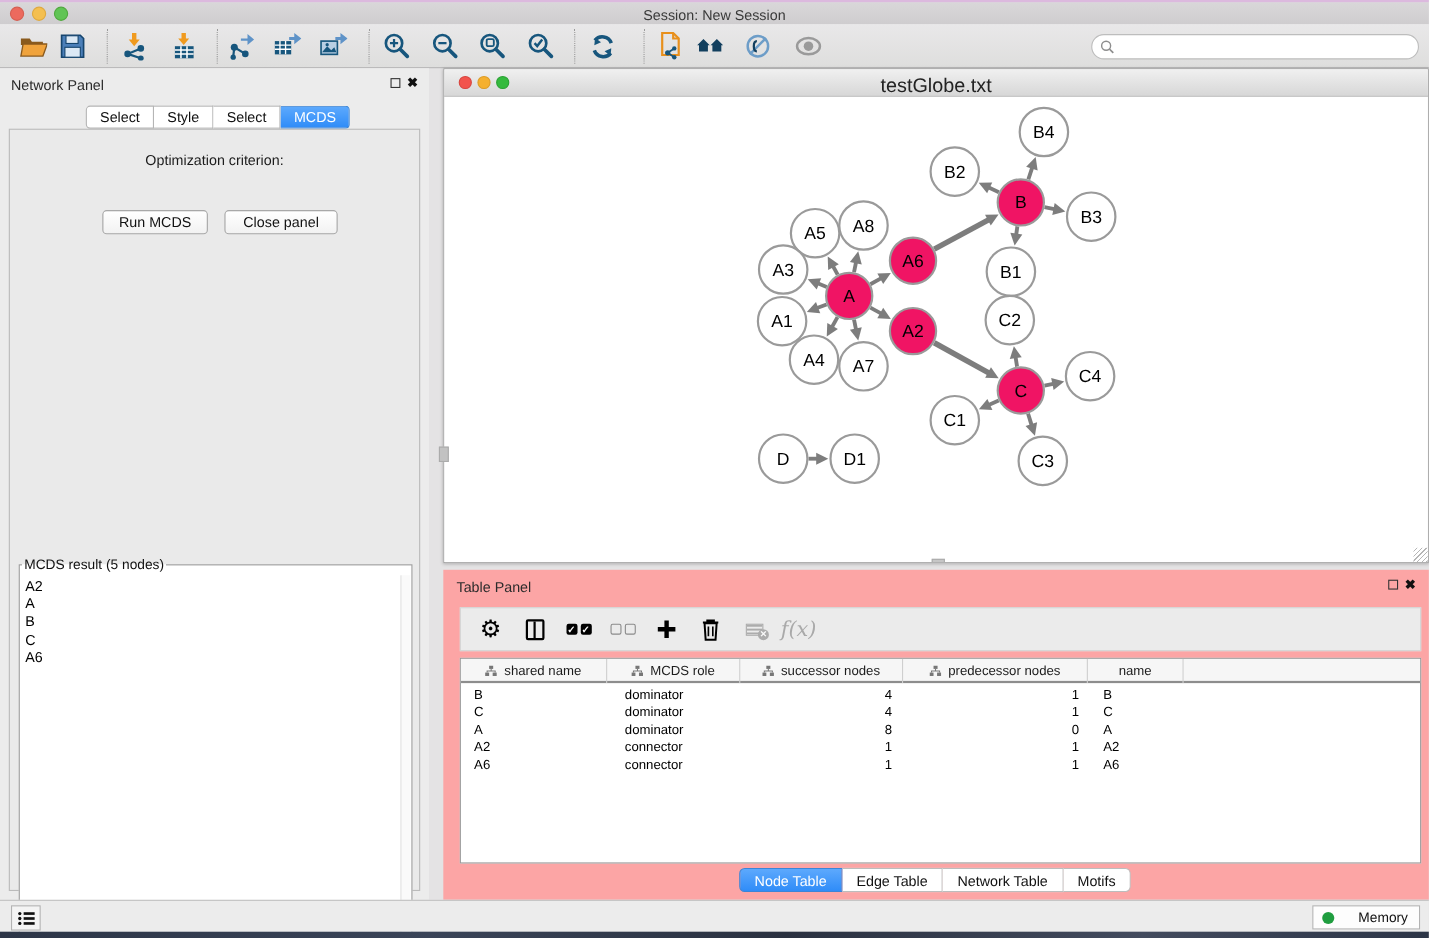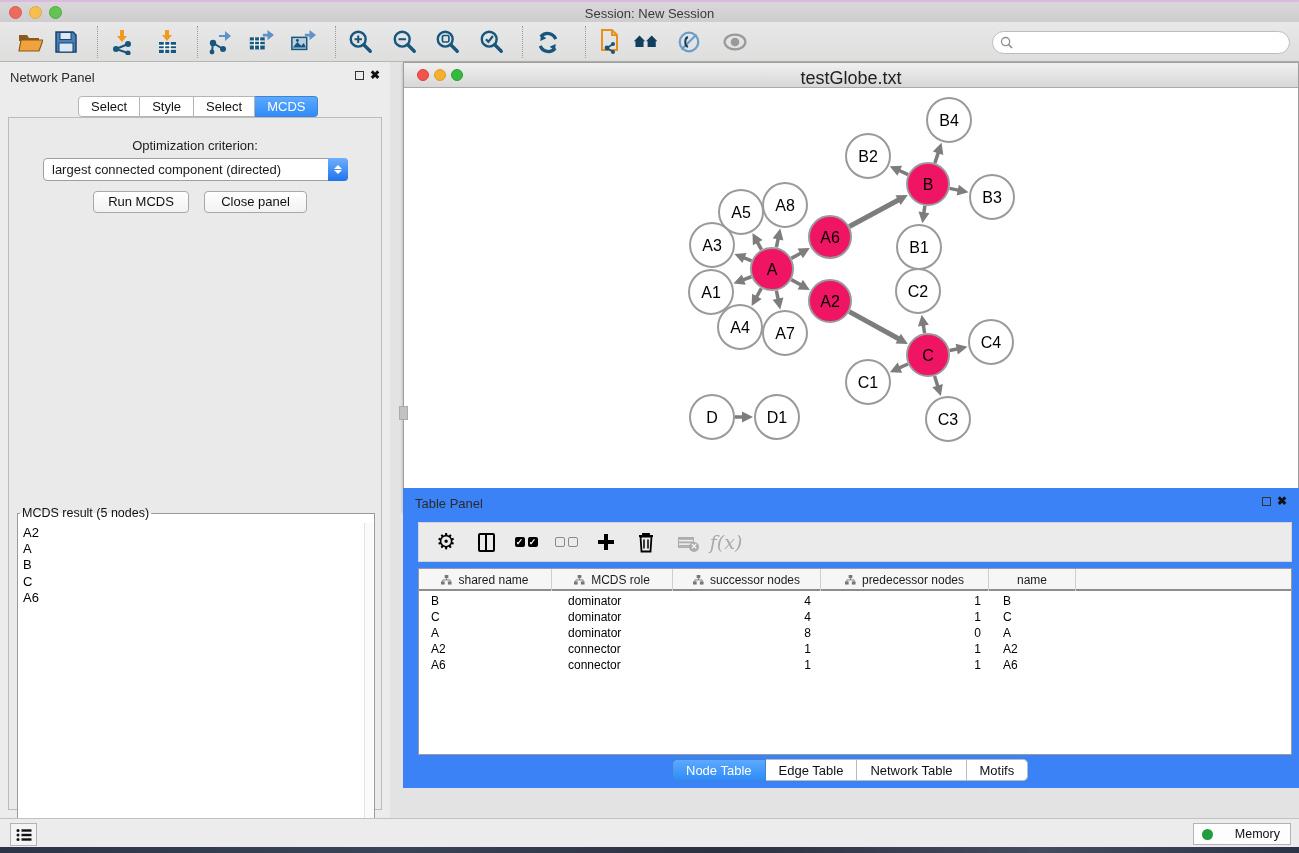--- a/index.html
+++ b/index.html
@@ -67,21 +67,21 @@
   .net-titlebar .t-yellow{ left:30px; top:6px; width:12px; height:12px; background:#f5b02f; border:1px solid #dd9c26; }
   .net-titlebar .t-green { left:47px; top:6px; width:12px; height:12px; background:#35ba3e; border:1px solid #2aa233; }
   .net-title { position:absolute; width:100%; text-align:center; top:5px; font-size:18px; color:#222; }
   .net-canvas { position:relative; width:894px; height:423px; background:#fff; overflow:hidden; }
   .vthumb { position:absolute; left:-5px; top:343px; width:9px; height:14px; background:#c2c2c2; border:1px solid #ababab; }
   .hthumb { position:absolute; left:443px; bottom:-3px; width:12px; height:6px; background:#c6c6c6; border:1px solid #ababab; }
   .resize-grip { position:absolute; right:0; bottom:0; width:13px; height:13px;
     background:repeating-linear-gradient(135deg,#fff 0 2px,#b5b5b5 2px 3px); }
 
   
-  .table-panel { position:absolute; left:403px; top:488px; width:896px; height:300px; background:#3b82f6; }
+  .table-panel { position:absolute; left:403px; top:518px; width:896px; height:300px; background:#fca5a5; }
   .table-panel .ph-float { right:28px; } .table-panel .ph-close { right:12px; }
   .tp-toolbar { position:absolute; left:15px; top:34px; width:874px; height:40px; border:1px solid #d4d4d4;
     background:#ebebeb; display:flex; align-items:center; gap:14px; padding-left:14px; }
   .tp-icon { width:26px; height:26px; display:flex; align-items:center; justify-content:center; }
   .gear-glyph { font-size:22px; color:#000; line-height:22px; }
   .cols-glyph { width:17px; height:19px; border:2.5px solid #000; border-radius:2px; position:relative; }
   .cols-glyph::after { content:""; position:absolute; left:5px; top:0; width:2.5px; height:100%; background:#000; }
   .chk { width:10px; height:10px; border-radius:2px; display:inline-block; }
   .chk.on { background:#000; color:#fff; font-size:9px; line-height:10px; text-align:center; font-weight:bold; }
   .chk.off { border:1.5px solid #8a8a8a; background:transparent; }
@@ -268,27 +268,20 @@
     <div class="ph-close">✖</div>
   </div>
   <div class="cp-tabs">
       <div class="cp-tab">Select</div>
       <div class="cp-tab">Style</div>
       <div class="cp-tab">Select</div>
       <div class="cp-tab selected">MCDS</div>
     </div>
   <div class="cp-inner">
     <div class="opt-label">Optimization criterion:</div>
-    <div class="criterion">
-      <span class="crit-text">largest connected component (directed)</span>
-      <span class="crit-stepper">
-        <span class="arr up"></span>
-          <span class="arr down"></span>
-      </span>
-    </div>
     <div class="cp-btn btn-run">Run MCDS</div>
     <div class="cp-btn btn-close">Close panel</div>
     <fieldset class="mcds-result">
       <legend>MCDS result (5 nodes)</legend>
       <div class="mcds-list">
           <div class="mcds-item">A2</div>
           <div class="mcds-item">A</div>
           <div class="mcds-item">B</div>
           <div class="mcds-item">C</div>
           <div class="mcds-item">A6</div>

